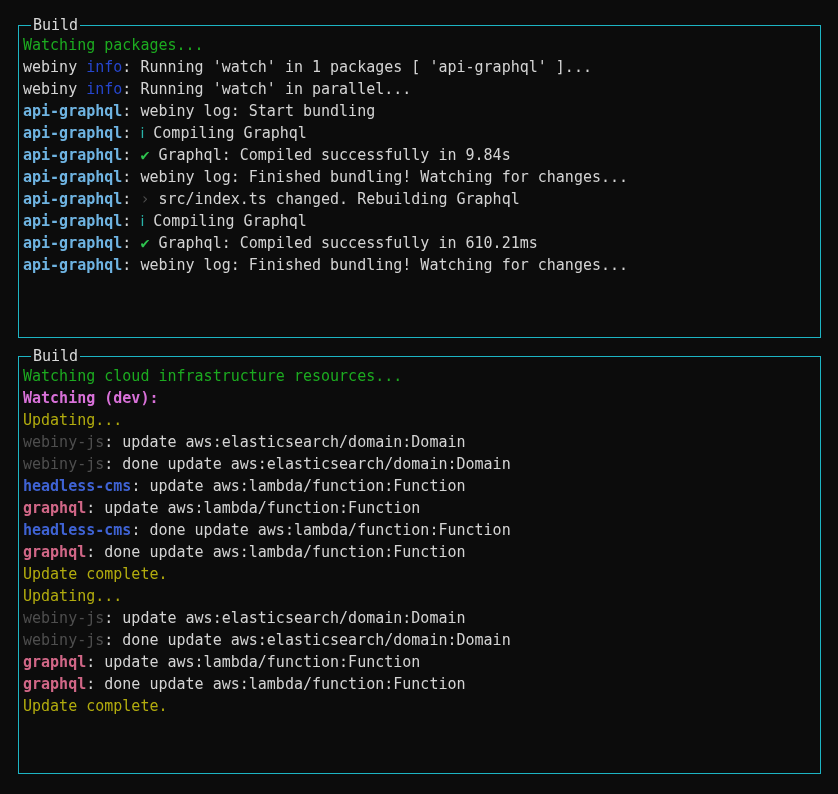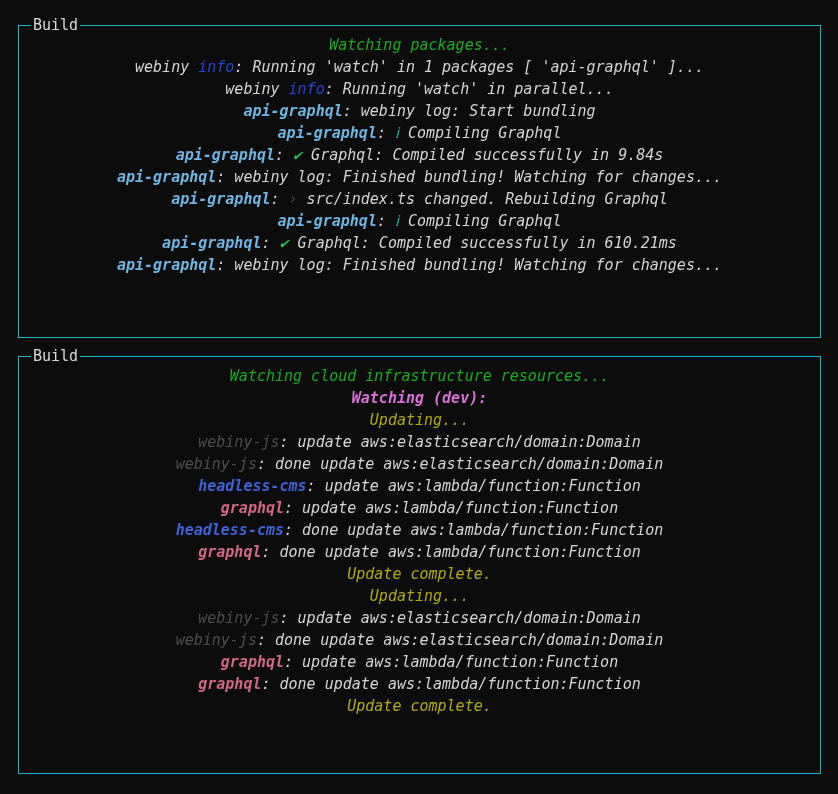--- a/index.html
+++ b/index.html
@@ -12,40 +12,38 @@
     font-family: "DejaVu Sans Mono", "Liberation Mono", monospace;
     font-size: 15px;
     overflow: hidden;
   }
   .panel {
     position: absolute;
     left: 18px;
     width: 803px;
     border: 1px solid #1db4c4;
     background: #0c0c0c;
-    text-align: center;
   }
   .panel-build  { top: 25px;  height: 313px; }
   .panel-deploy { top: 356px; height: 418px; }
   .panel-title {
     position: absolute;
     top: -11px;
     left: 12px;
     padding: 0 2px;
     background: #0c0c0c;
     color: #d9d9d9;
     line-height: 20px;
     white-space: pre;
   }
   .content {
     padding: 8px 4px 0 4px;
     line-height: 22px;
     white-space: pre;
     overflow: hidden;
-    font-style: italic;
   }
   .line { height: 22px; }
 </style>
 </head>
 <body>
 
 <div class="screen">
 
   <div class="panel panel-build">
     <span class="panel-title">Build</span>

